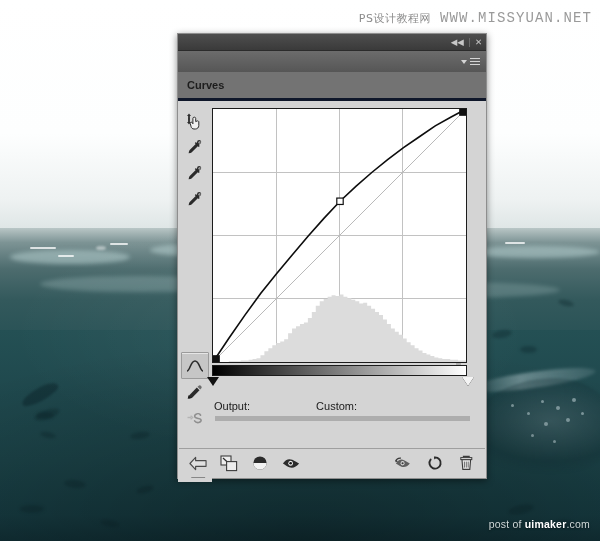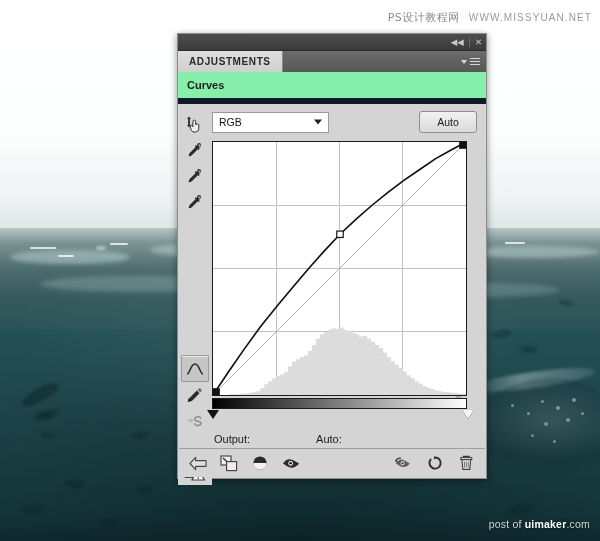--- a/index.html
+++ b/index.html
@@ -33,21 +33,21 @@
      border-radius:58% 42% 46% 54%/60% 58% 42% 40%;filter:blur(1.2px);}
   .sharkBack{position:absolute;right:4px;top:372px;width:126px;height:16px;
      background:linear-gradient(90deg,rgba(150,176,180,0.0),rgba(168,192,196,0.55) 40%,rgba(120,150,156,0.25));
      border-radius:50%;filter:blur(1.4px);transform:rotate(-8deg);}
   .spot{position:absolute;background:rgba(198,219,222,0.55);border-radius:50%;filter:blur(0.5px);}
 
   
   #wmTop{position:absolute;right:8px;top:10px;display:flex;align-items:baseline;gap:9px;
          color:#8d8d8d;font-size:11px;letter-spacing:.5px;white-space:nowrap;}
   #wmTop .cn{font-family:"DejaVu Sans",sans-serif;font-size:11px;color:#8b8b8b;margin-left:6px;}
-  #wmTop .en{font-size:10px;letter-spacing:1.1px;color:#9a9a9a;}
+  #wmTop .en{font-size:14px;letter-spacing:1.1px;color:#9a9a9a;font-family:Liberation Mono, monospace;}
   #wmBot{position:absolute;right:10px;bottom:11px;color:#cfd8d8;font-size:10.5px;letter-spacing:.2px;
          text-shadow:0 1px 2px rgba(0,0,0,.5);}
   #wmBot b{color:#ffffff;font-weight:bold;}
 
   
   #panel{position:absolute;left:177px;top:33px;width:310px;height:446px;
       background:#d4d4d4;box-shadow:0 2px 7px rgba(0,0,0,.45);
       border:1px solid #8e8e8e;box-sizing:border-box;}
 
   .titlebar{height:16px;background:linear-gradient(180deg,#4e4e4e,#3a3a3a);
@@ -63,22 +63,22 @@
       font-size:10px;font-weight:bold;letter-spacing:.6px;
       display:flex;align-items:center;padding:0 11px;border-right:1px solid #8a8a8a;}
   .tabfill{flex:1;background:linear-gradient(180deg,#6c6c6c,#565656);}
   .panelmenu{display:flex;align-items:center;padding-right:6px;gap:2px;
       background:linear-gradient(180deg,#6c6c6c,#565656);}
   .pm-tri{width:0;height:0;border-left:3.5px solid transparent;border-right:3.5px solid transparent;
       border-top:4px solid #d5d5d5;margin-right:1px;}
   .pm-lines{display:flex;flex-direction:column;gap:1.5px;}
   .pm-lines i{display:block;width:10px;height:1.5px;background:#d5d5d5;}
 
-  .headrow{height:26px;background:#86efac;display:flex;align-items:center;
-      padding:0 9px 0 9px;gap:8px;border-bottom:6px solid #0f172a;}
+  .headrow{height:26px;background:#737373;display:flex;align-items:center;
+      padding:0 9px 0 9px;gap:8px;border-bottom:3px solid #0f172a;}
   .headlabel{font-size:11px;font-weight:bold;color:#1d1d1d;}
   .presetsel{flex:1;height:17px;background:#ffffff;border:1px solid #9a9a9a;
       display:flex;align-items:center;padding:0 6px;position:relative;font-size:10.5px;color:#111;}
   .selcaret{position:absolute;right:6px;top:50%;transform:translateY(-50%);
       width:0;height:0;border-left:4.5px solid transparent;border-right:4.5px solid transparent;
       border-top:5.5px solid #222;}
 
   .body{display:flex;height:calc(100% - 16px - 21px - 26px);}
   .toolcol{width:34px;background:#d4d4d4;padding-top:7px;
       display:flex;flex-direction:column;align-items:center;}
@@ -188,23 +188,20 @@
 
 <div id="panel">
 
   <div class="titlebar">
     <span class="tb-btn">◀◀</span>
     <span class="tb-sep"></span>
     <span class="tb-btn">✕</span>
   </div>
 
   <div class="tabrow">
-    <div class="tab">
-      <span>ADJUSTMENTS</span>
-    </div>
     <div class="tabfill"></div>
     <div class="panelmenu">
       <span class="pm-tri"></span>
       <span class="pm-lines">
           <i></i>
           <i></i>
           <i></i>
         </span>
     </div>
   </div>
@@ -277,29 +274,20 @@
           <circle cx="11.8" cy="4.6" r="1.5" fill="#8a8a8a"></circle>
           <path d="M14.2 6.6 L20.6 17 H7.8 Z" fill="#ffffff" stroke="#3a3a3a" stroke-width="1.2" stroke-linejoin="round"></path>
           <path d="M14.2 9.6 v3.6" stroke="#2b2b2b" stroke-width="1.4"></path>
           <circle cx="14.2" cy="15.1" r=".8" fill="#2b2b2b"></circle>
         </svg>
       </div>
     </div>
 
     <div class="main">
 
-      <div class="chanrow">
-        <div class="chansel">
-          <span>RGB</span>
-          <span class="selcaret"></span>
-        </div>
-        <div class="autobtn">
-          <span>Auto</span>
-        </div>
-      </div>
 
       <div class="graphwrap">
         <div class="gshadow"></div>
         <div class="gshadow2"></div>
 
         <div class="graph" id="graph">
 
           <div class="gl glv" style="left:63px;"></div>
           <div class="gl glv" style="left:126px;"></div>
           <div class="gl glv" style="left:189px;"></div>
@@ -322,21 +310,21 @@
         <div class="ramps"></div>
         <div class="sliderrow">
           <span class="tri blk"></span>
           <span class="tri whtO"></span>
           <span class="tri wht"></span>
         </div>
 
         <div class="iorow">
           <span class="iolabel out">Output:</span>
           <span class="iolabel"></span>
-          <span class="iolabel in">Auto:</span>
+          <span class="iolabel in">Custom:</span>
           <span class="iolabel"></span>
         </div>
       </div>
     </div>
   </div>
 
   <div class="bottombar">
     <div class="bbtn">
       <svg width="19" height="15" viewBox="0 0 19 15" aria-hidden="true">
         <path d="M7 1 L1 7.5 L7 14 V10.5 H18 V4.5 H7 Z" fill="#e0e0e0" stroke="#4a4a4a" stroke-width="1.2" stroke-linejoin="round"></path>

